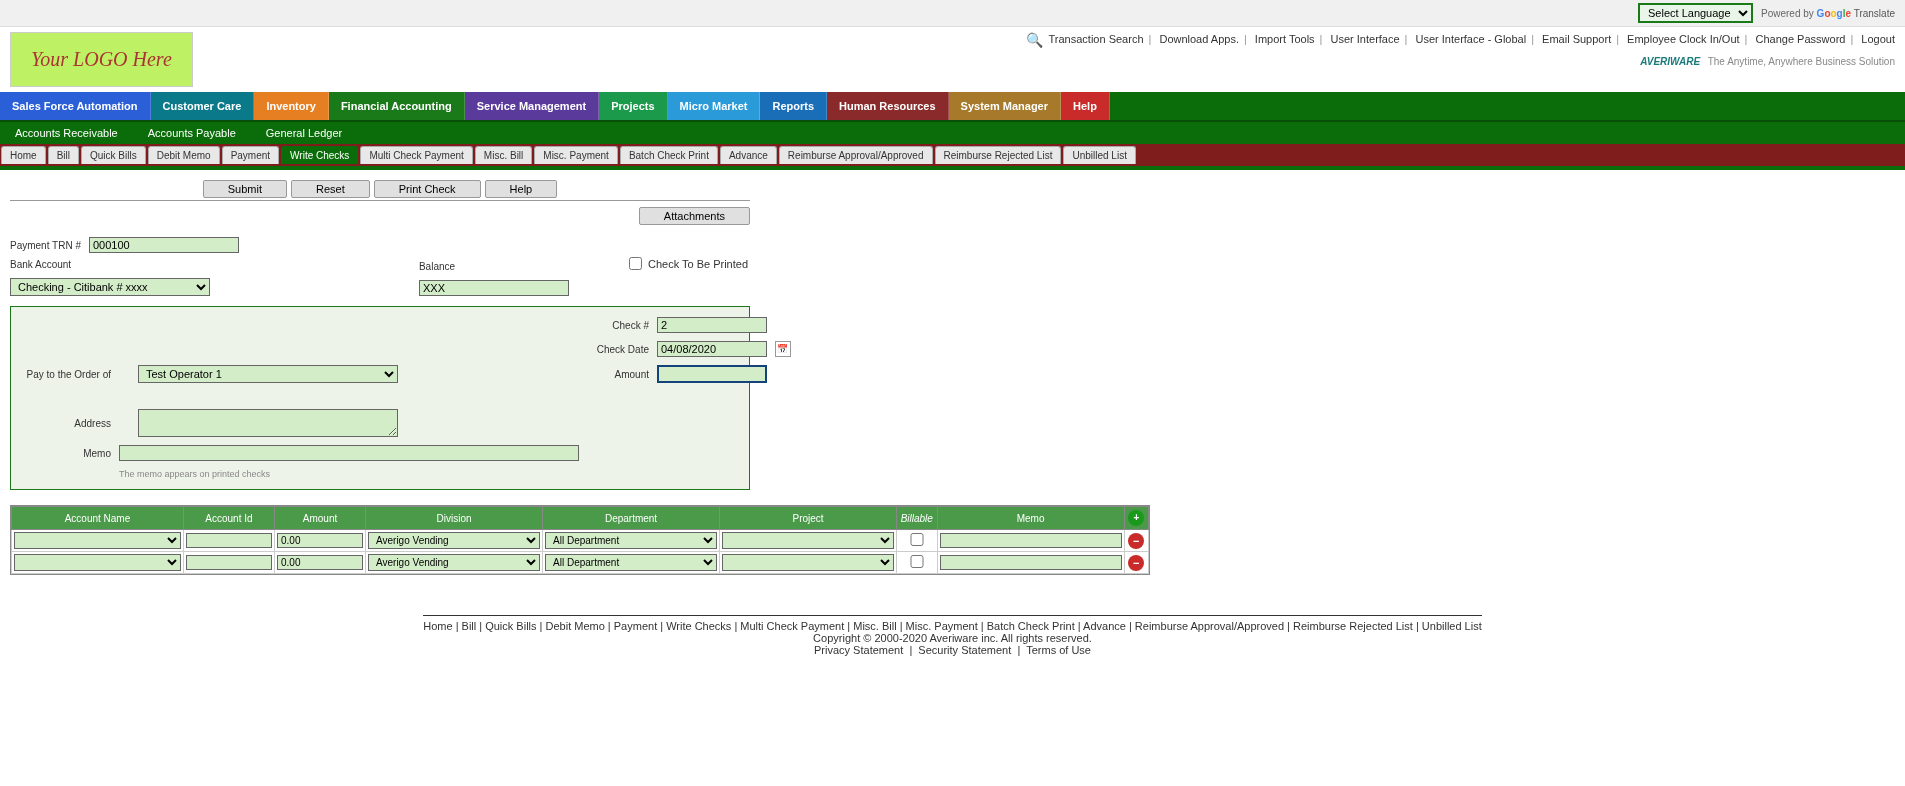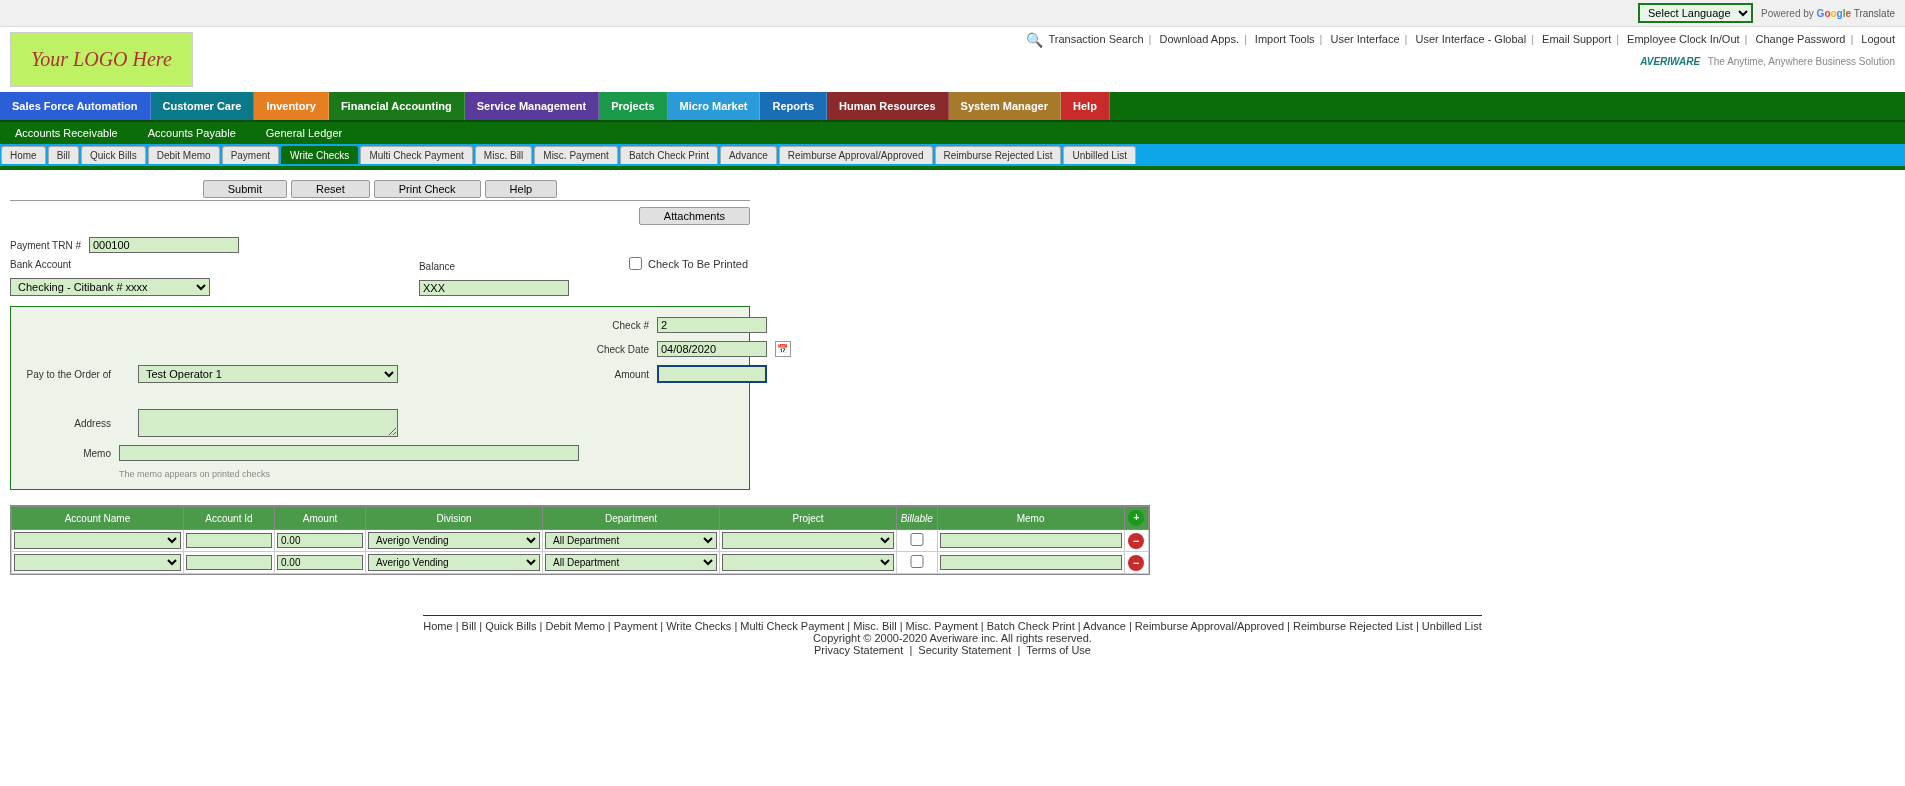--- a/index.html
+++ b/index.html
@@ -17,21 +17,21 @@
 .link-bar a { color: #333; text-decoration: none; cursor: pointer; }
 .link-bar .sep { color: #999; margin: 0 5px; }
 .search-icon { color: #1a6eb8; font-size: 14px; vertical-align: middle; margin-right: 2px; }
 .tagline { color: #888; font-size: 10px; }
 .averiware-logo { color: #1a7a7a; font-weight: bold; font-style: italic; margin-right: 5px; }
 .main-nav { background: #0a6d0a; display: flex; border-bottom: 2px solid #084d08; }
 .main-nav .tab { padding: 8px 12px; color: #fff; font-size: 11px; font-weight: bold; cursor: pointer; border-right: 1px solid rgba(255,255,255,0.2); }
 .tab.sfa { background: #2a5fd8; } .tab.cc { background: #0a7a8a; } .tab.inv { background: #e67e22; } .tab.fa { background: #1a7a1a; } .tab.sm { background: #5a3a9a; } .tab.proj { background: #1a9a4a; } .tab.mm { background: #2a9ad8; } .tab.rep { background: #1a6eb8; } .tab.hr { background: #8a2a2a; } .tab.sys { background: #a67a2a; } .tab.help { background: #c92a2a; }
 .sub-nav { background: #0a6d0a; display: flex; padding: 2px 0; }
 .sub-nav .subtab { padding: 3px 15px; color: #fff; font-size: 11px; cursor: pointer; }
-.sub-nav2 { background: #0ea5e9; display: flex; border-bottom: 4px solid #0a6d0a; flex-wrap: wrap; }
+.sub-nav2 { background: #7f1d1d; display: flex; border-bottom: 4px solid #0a6d0a; flex-wrap: wrap; }
 .sub-nav2 .pill { padding: 3px 8px; margin: 2px 1px; border: 1px solid #aaa; border-radius: 3px 3px 0 0; background: #e8e8e8; font-size: 10px; cursor: pointer; border-bottom: none; }
 .sub-nav2 .pill.active { background: #0a6d0a; color: #fff; border-color: #0a6d0a; }
 .content { padding: 10px; }
 .action-bar { display: flex; justify-content: center; gap: 4px; margin-bottom: 6px; border-bottom: 1px solid #999; padding-bottom: 2px; }
 .action-bar.attach-row { justify-content: center; border-bottom: none; padding-bottom: 6px; }
 .btn { background: #e0e0e0; border: 1px solid #999; padding: 2px 24px; font-size: 11px; cursor: pointer; border-radius: 2px; }
 .form-col { display: flex; flex-direction: column; gap: 6px; }
 .form-row { display: flex; align-items: center; gap: 8px; }
 .form-row label { font-size: 10px; min-width: 80px; text-align: right; }
 .form-row label.left { text-align: left; min-width: auto; }

